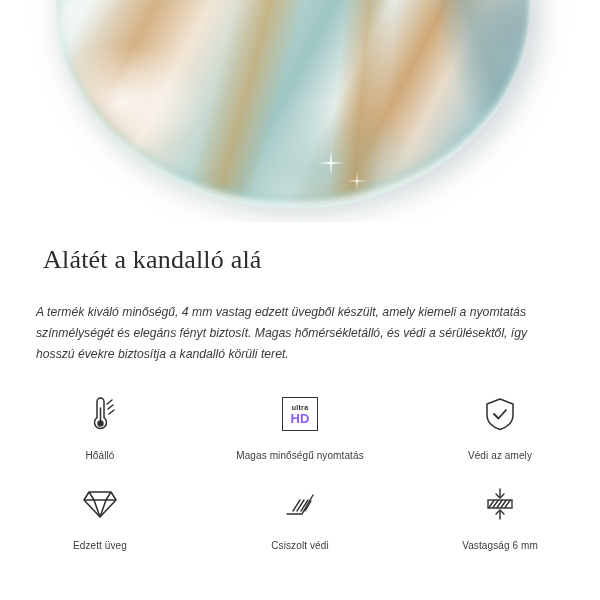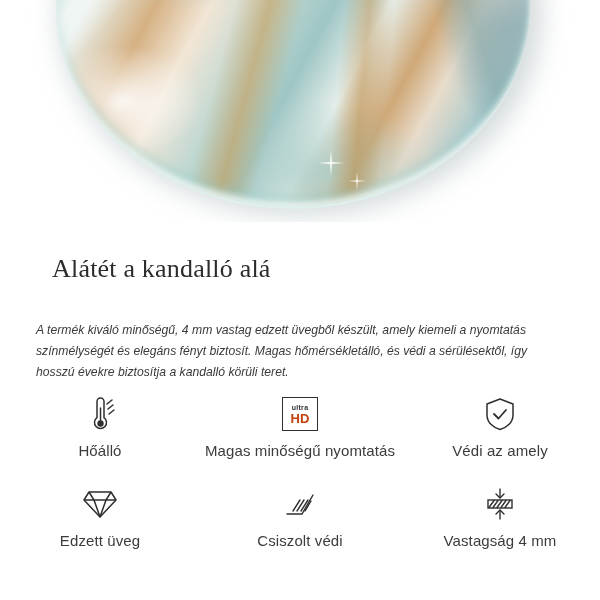--- a/index.html
+++ b/index.html
@@ -118,21 +118,21 @@
   .sparkle-2 { left: 344px; top: 168px; transform: scale(0.7); }
 
   
   .content {
     position: absolute;
     left: 0;
     top: 222px;
     width: 600px;
   }
   .headline {
-    margin: 16px;
+    margin: 7px;
     padding: 14px 56px 0 36px;
     font-family: "Liberation Serif", serif;
     font-weight: 400;
     font-size: 26px;
     line-height: 34px;
     color: #2c2c2c;
     letter-spacing: 0.2px;
   }
   .headline .line2 {
     display: block;
@@ -164,22 +164,22 @@
     height: 78px;
   }
   .feature-icon {
     height: 44px;
     display: flex;
     align-items: center;
     justify-content: center;
     color: #2f2f2f;
   }
   .feature-label {
-    margin-top: 6px;
-    font-size: 15px;
+    margin-top: 14px;
+    font-size: 10px;
     color: #3c3c3c;
     text-align: center;
     letter-spacing: 0.1px;
   }
   .ultrahd-box {
     width: 34px;
     height: 32px;
     border: 1.6px solid #2f2f2f;
     display: flex;
     flex-direction: column;
@@ -189,21 +189,21 @@
   }
   .ultrahd-box .u-small {
     font-size: 7px;
     letter-spacing: 0.3px;
     font-weight: 700;
     color: #2f2f2f;
   }
   .ultrahd-box .u-big {
     font-size: 13px;
     font-weight: 700;
-    color: #c2410c;
+    color: #8b5cf6;
     margin-top: 1px;
   }
 </style>
 </head>
 <body>
 
 <div class="page">
 
   <div class="hero">
     <div class="hero-shadow"></div>
@@ -291,17 +291,17 @@
           <rect x="8" y="14" width="24" height="8"></rect>
           <line x1="9" y1="21.5" x2="14" y2="14.5"></line>
           <line x1="13" y1="21.5" x2="18" y2="14.5"></line>
           <line x1="17" y1="21.5" x2="22" y2="14.5"></line>
           <line x1="21" y1="21.5" x2="26" y2="14.5"></line>
           <line x1="25" y1="21.5" x2="30" y2="14.5"></line>
           <line x1="20" y1="33" x2="20" y2="25"></line>
           <polyline points="16,28 20,24 24,28"></polyline>
         </svg>
       </div>
-      <div class="feature-label">Vastagság 4 mm</div>
+      <div class="feature-label">Vastagság 6 mm</div>
     </div>
 
   </div>
 </div>
 
 </body></html>

